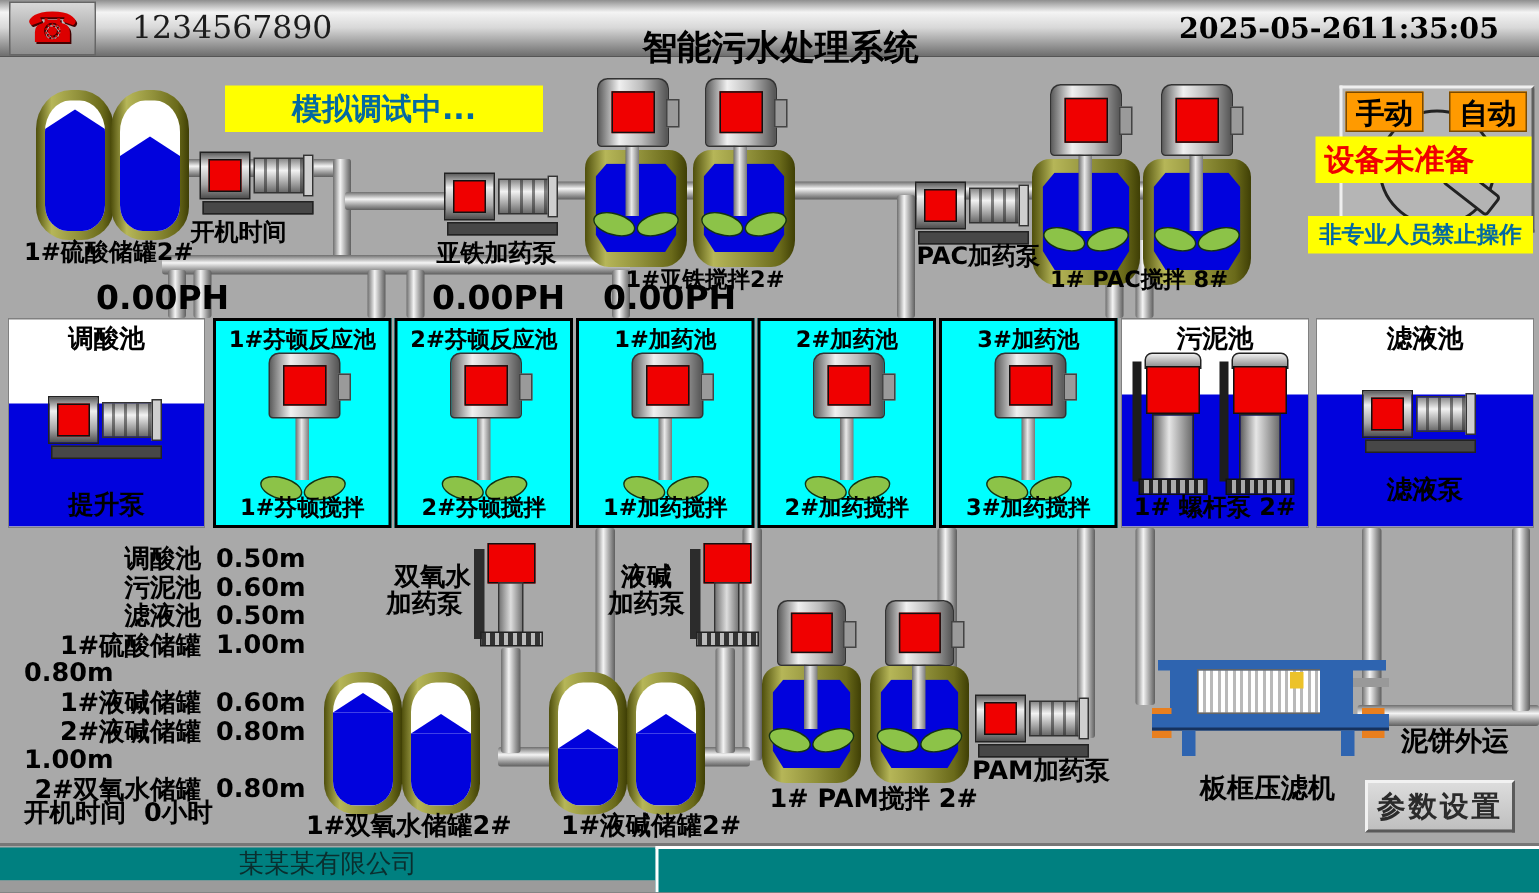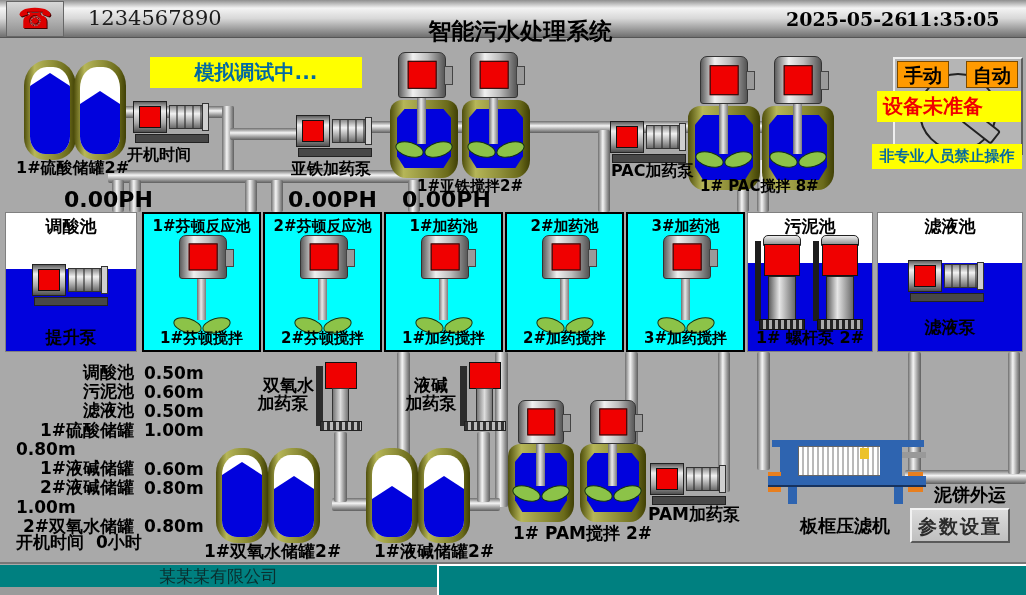--- a/index.html
+++ b/index.html
@@ -81,21 +81,21 @@
   .cell-dev{bottom:4px;left:0;right:0;text-align:center;}
   
   .banner-y{position:absolute;background:#ffff00;color:#0369a1;font-weight:bold;z-index:6;}
   .btn-o{position:absolute;background:#ff9a00;border:1px solid #7a4a00;color:#000;font-weight:bold;
      font-size:19px;text-align:center;z-index:6;cursor:pointer;}
   #ctrlPanel{left:893px;top:57px;width:130px;height:98px;background:#b5b5b5;z-index:2;
      border-top:2px solid #efefef;border-left:2px solid #efefef;border-right:2px solid #5e5e5e;border-bottom:2px solid #5e5e5e;box-sizing:border-box;}
   #knob{left:919px;top:73px;width:74px;height:74px;border:2px solid #222;border-radius:50%;z-index:3;}
   #knobHandle{left:962px;top:118px;width:34px;height:13px;background:#b3b3b3;border:2px solid #222;border-radius:3px;
      transform:rotate(38deg);z-index:3;}
-  #settingsBtn{left:910px;top:508px;width:100px;height:35px;line-height:31px;z-index:6;cursor:pointer;
+  #settingsBtn{left:910px;top:520px;width:100px;height:35px;line-height:31px;z-index:6;cursor:pointer;
      background:linear-gradient(180deg,#dcdcdc,#bfbfbf);color:#2b2b2b;font-size:19px;font-weight:bold;text-align:center;letter-spacing:2px;
      border-top:2px solid #f2f2f2;border-left:2px solid #f2f2f2;border-right:2px solid #5a5a5a;border-bottom:2px solid #5a5a5a;box-sizing:border-box;}
   
   #levels{left:6px;top:363px;width:210px;z-index:5;}
   .lvl-row{display:flex;height:19.2px;align-items:center;font-size:17px;font-weight:bold;color:#000;}
   .lvl-label{width:128px;text-align:right;}
   .lvl-val{margin-left:10px;}
   
   #fpress{left:768px;top:430px;width:164px;height:74px;z-index:4;}
   .fp{position:absolute;}

